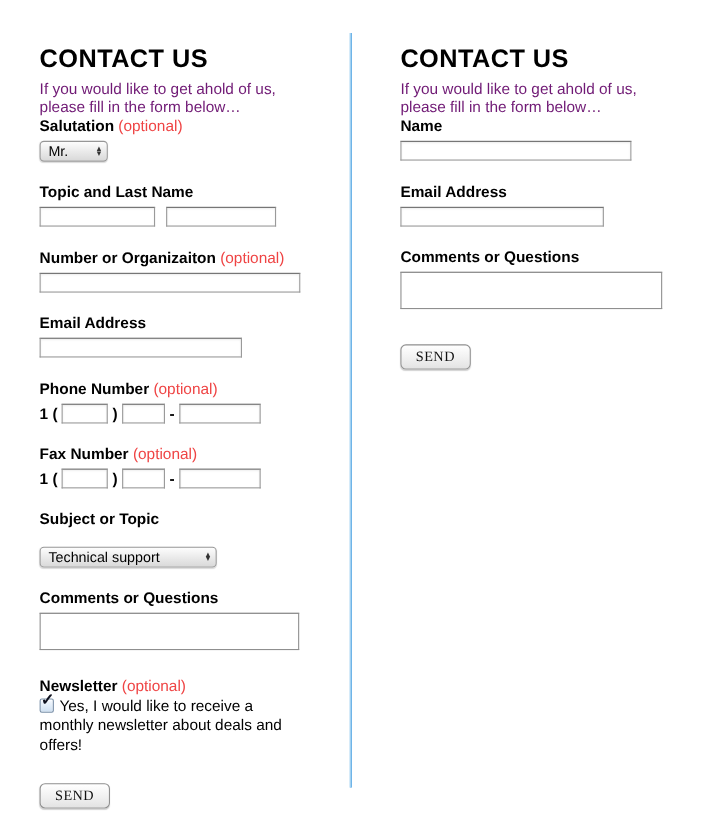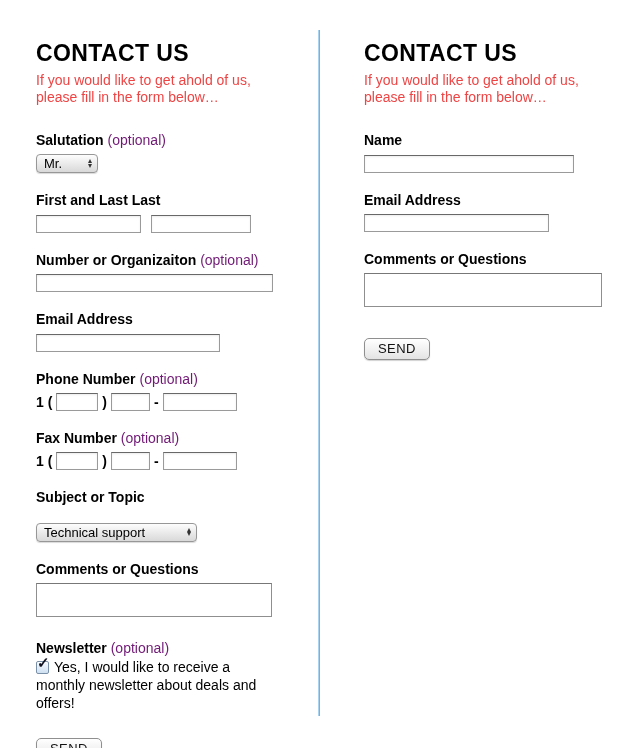--- a/index.html
+++ b/index.html
@@ -18,24 +18,24 @@
   .divider {
     position: absolute; left: 318px; top: 30px;
     width: 2px; height: 686px;
     background: #6FB4E8;
     border-left: 1px solid #A8D4F2;
   }
   h1.title {
     font-size: 23px; font-weight: bold; letter-spacing: 0.4px;
     margin: 0 0 5px 0; color: #000;
   }
-  .intro { font-size: 14px; line-height: 1.22; margin-bottom: 26px; color: #ef4444; }
+  .intro { font-size: 14px; line-height: 1.22; color: #701a75; }
   .field { margin-bottom: 19px; }
   .lbl { display: block; font-size: 14px; font-weight: bold; margin-bottom: 6px; color: #000; }
-  .opt { font-weight: normal; color: #701a75; }
+  .opt { font-weight: normal; color: #ef4444; }
   input.ti, textarea.ta {
     font-family: "Liberation Sans", sans-serif;
     font-size: 13px;
     border: 1px solid #9a9a9a;
     border-top-color: #686868;
     background: #fff;
     box-shadow: inset 0 1px 2px rgba(0,0,0,0.08);
     height: 18px;
     padding: 1px 3px;
     display: inline-block;
@@ -72,21 +72,21 @@
     background: linear-gradient(#f6faff, #cfe0f1);
     box-shadow: inset 0 1px 1px rgba(255,255,255,0.8);
     cursor: pointer;
   }
   .cb .check {
     position: absolute; left: 0px; top: -8px;
     font-size: 15px; font-weight: bold; color: #10121f;
   }
   .send-btn {
     display: inline-block;
-    font-family: Liberation Sans, sans-serif;
+    font-family: Liberation Serif, serif;
     font-size: 13px; color: #111; letter-spacing: 0.4px;
     padding: 2px 13px 3px 13px;
     border: 1px solid #8f8f8f; border-radius: 5px;
     background: linear-gradient(#ffffff, #efefef 60%, #e3e3e3);
     box-shadow: 0 1px 1px rgba(0,0,0,0.18);
     cursor: pointer;
   }
   .btn-row-left { margin-top: 25px; }
   .btn-row-right { margin-top: 27px; }
 </style>
@@ -102,21 +102,21 @@
     <div class="mac-select sel-salutation">
       <span>Mr.</span>
       <span class="arrows">
         <span>▴</span>
         <span>▾</span>
       </span>
     </div>
   </div>
 
   <div class="field">
-    <span class="lbl">First and Last Last</span>
+    <span class="lbl">Topic and Last Name</span>
     <input class="ti w-first" type="text" style="">
     <input class="ti w-last" type="text" style="">
   </div>
 
   <div class="field">
     <span class="lbl"><b>Number or Organizaiton</b> <span class="opt">(optional)</span></span>
     <input class="ti w-company" type="text" style="">
   </div>
 
   <div class="field">

